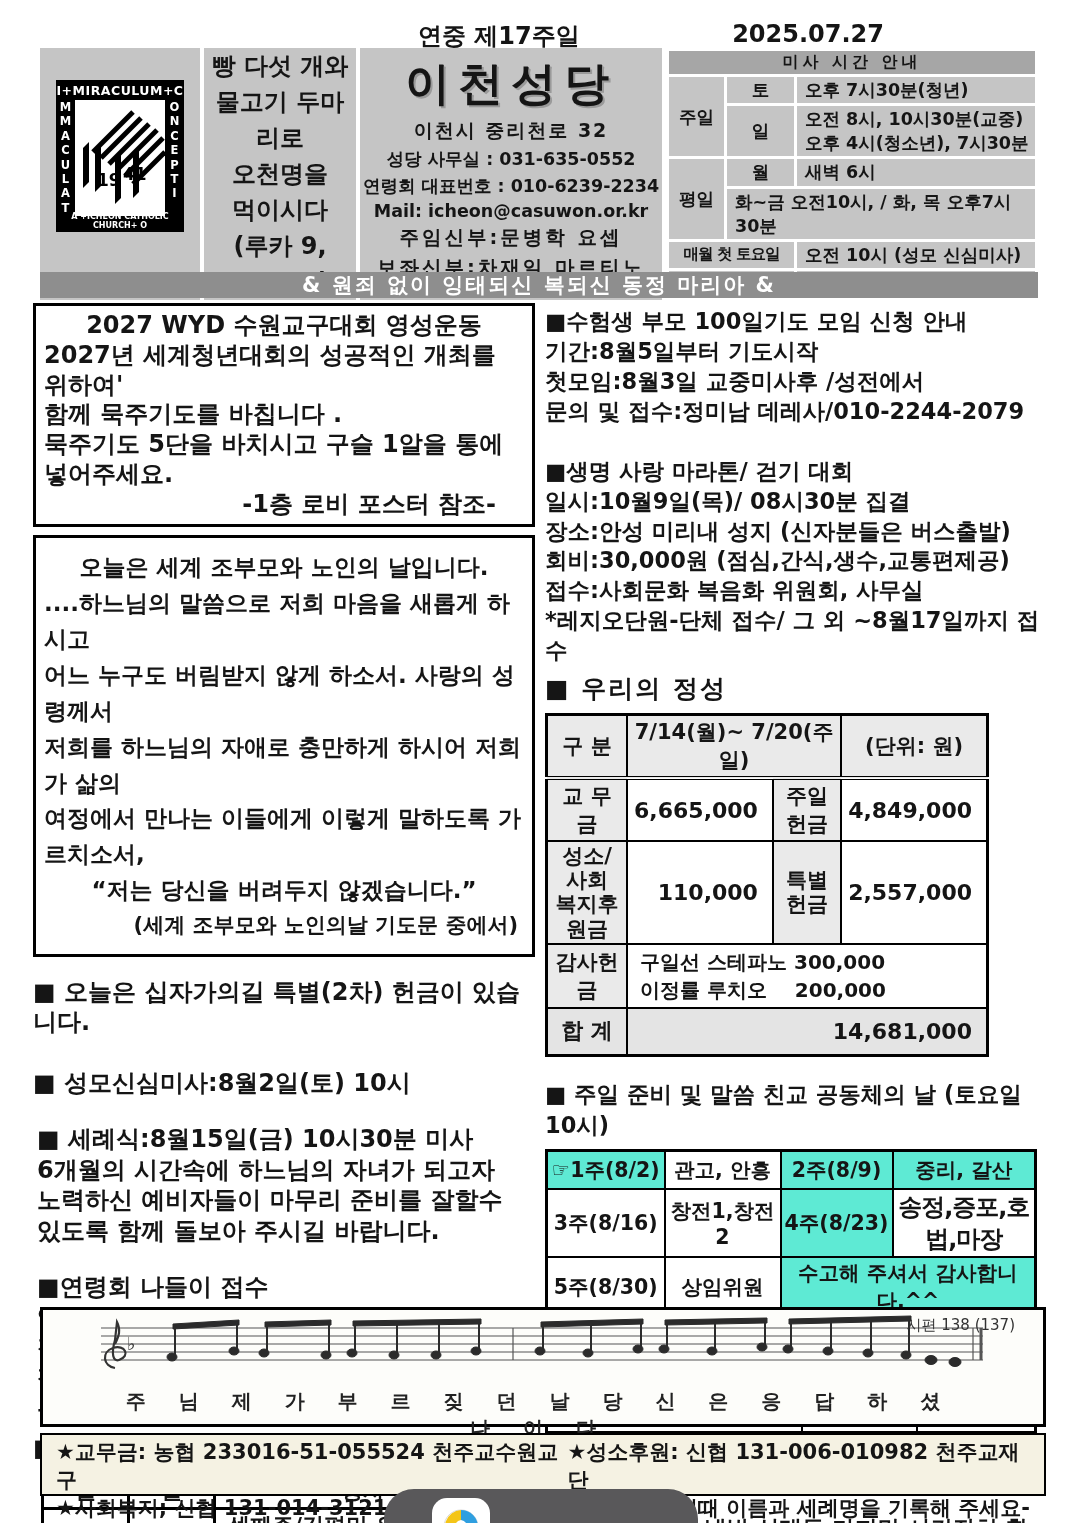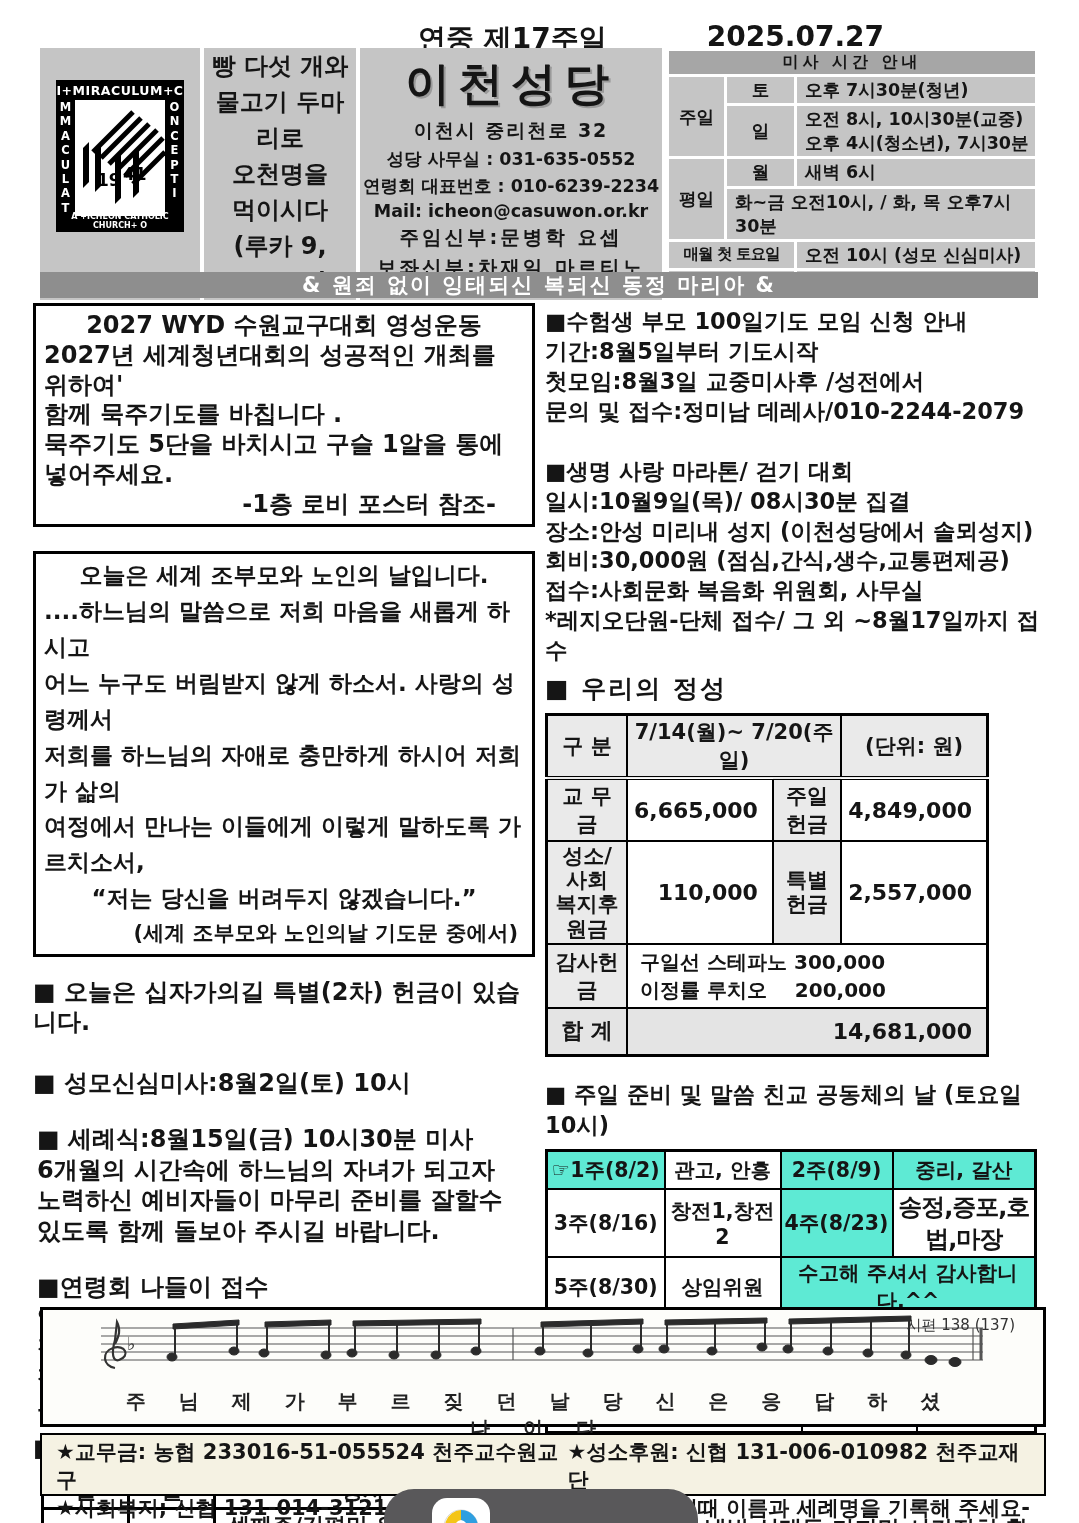--- a/index.html
+++ b/index.html
@@ -4,21 +4,21 @@
 <style>
   *{margin:0;padding:0;box-sizing:border-box}
   html,body{background:#fff}
   body{width:1079px;height:1523px;overflow:hidden;
        font-family:"DejaVu Sans",sans-serif;font-weight:700;color:#151515;}
   .page{position:relative;width:1079px;height:1523px;overflow:hidden;background:#fff}
   .pre{white-space:pre-line}
   .pre-exact{white-space:pre}
 
   
-  .topline{position:absolute;left:0;top:20px;width:922px;height:26px;font-size:28px}
+  .topline{position:absolute;left:0;top:20px;width:922px;height:26px;font-size:24px}
   .topline .wk{position:absolute;left:418px}
   .topline .dt{position:absolute;right:38px}
 
   
   .header{position:absolute;left:40px;top:48px;width:998px;height:221px;
           display:grid;grid-template-columns:160px 152px 302px 1fr;gap:4px;background:#fff}
   .hcell{background:#c5c5c5;position:relative}
 
   
   .logo-box{position:absolute;left:16px;top:32px;width:128px;height:152px;background:#000;color:#fff}
@@ -51,21 +51,21 @@
   .band{position:absolute;left:40px;top:272px;width:998px;height:26px;background:#8e8e8e;
         color:#fff;text-align:center;font-size:21px;line-height:26px;letter-spacing:2px}
 
   
   .leftcol{position:absolute;left:33px;top:303px;width:502px}
   .rightcol{position:absolute;left:545px;top:303px;width:497px}
 
   .box{border:3px solid #000;padding:5px 8px;font-size:24px;line-height:1.24}
   .box .c{text-align:center}
   .box .r{text-align:right;padding-right:28px}
-  .box2{margin-top:24px;font-size:23px;line-height:1.56;padding:4px 8px}
+  .box2{margin-top:8px;font-size:23px;line-height:1.56;padding:12px 8px}
   .box2 .src{text-align:right;font-size:21px;padding-right:6px}
   .box2 .q{text-align:center}
 
   .bullet{font-size:24px;line-height:1.27}
   .rightcol .bullet{font-size:22.5px;line-height:1.33}
 
   
   .acad-title{font-size:24px;margin-top:8px}
   table.academy{border-collapse:collapse;width:472px;margin:8px 0 0 8px;font-size:22px;text-align:center}
   table.academy td{border:3px solid #000;padding:1px 4px;height:28px}
@@ -286,21 +286,21 @@
       </table>
   </div>
 
   <div class="rightcol">
     <div class="bullet pre" style="margin-top:4px">■수험생 부모 100일기도 모임 신청 안내
 기간:8월5일부터 기도시작
 첫모임:8월3일 교중미사후 /성전에서
 문의 및 접수:정미남 데레사/010-2244-2079</div>
     <div class="bullet pre" style="margin-top:30px">■생명 사랑 마라톤/ 걷기 대회
 일시:10월9일(목)/ 08시30분 집결
-장소:안성 미리내 성지 (이천성당에서 솔뫼성지)
+장소:안성 미리내 성지 (신자분들은 버스출발)
 회비:30,000원 (점심,간식,생수,교통편제공)
 접수:사회문화 복음화 위원회, 사무실
 *레지오단원-단체 접수/ 그 외 ~8월17일까지 접수</div>
 
     <div class="offer-title">■ 우리의 정성</div>
     <table class="offer">
       <colgroup>
           <col style="width:122px">
           <col style="width:140px">
           <col style="width:105px">

